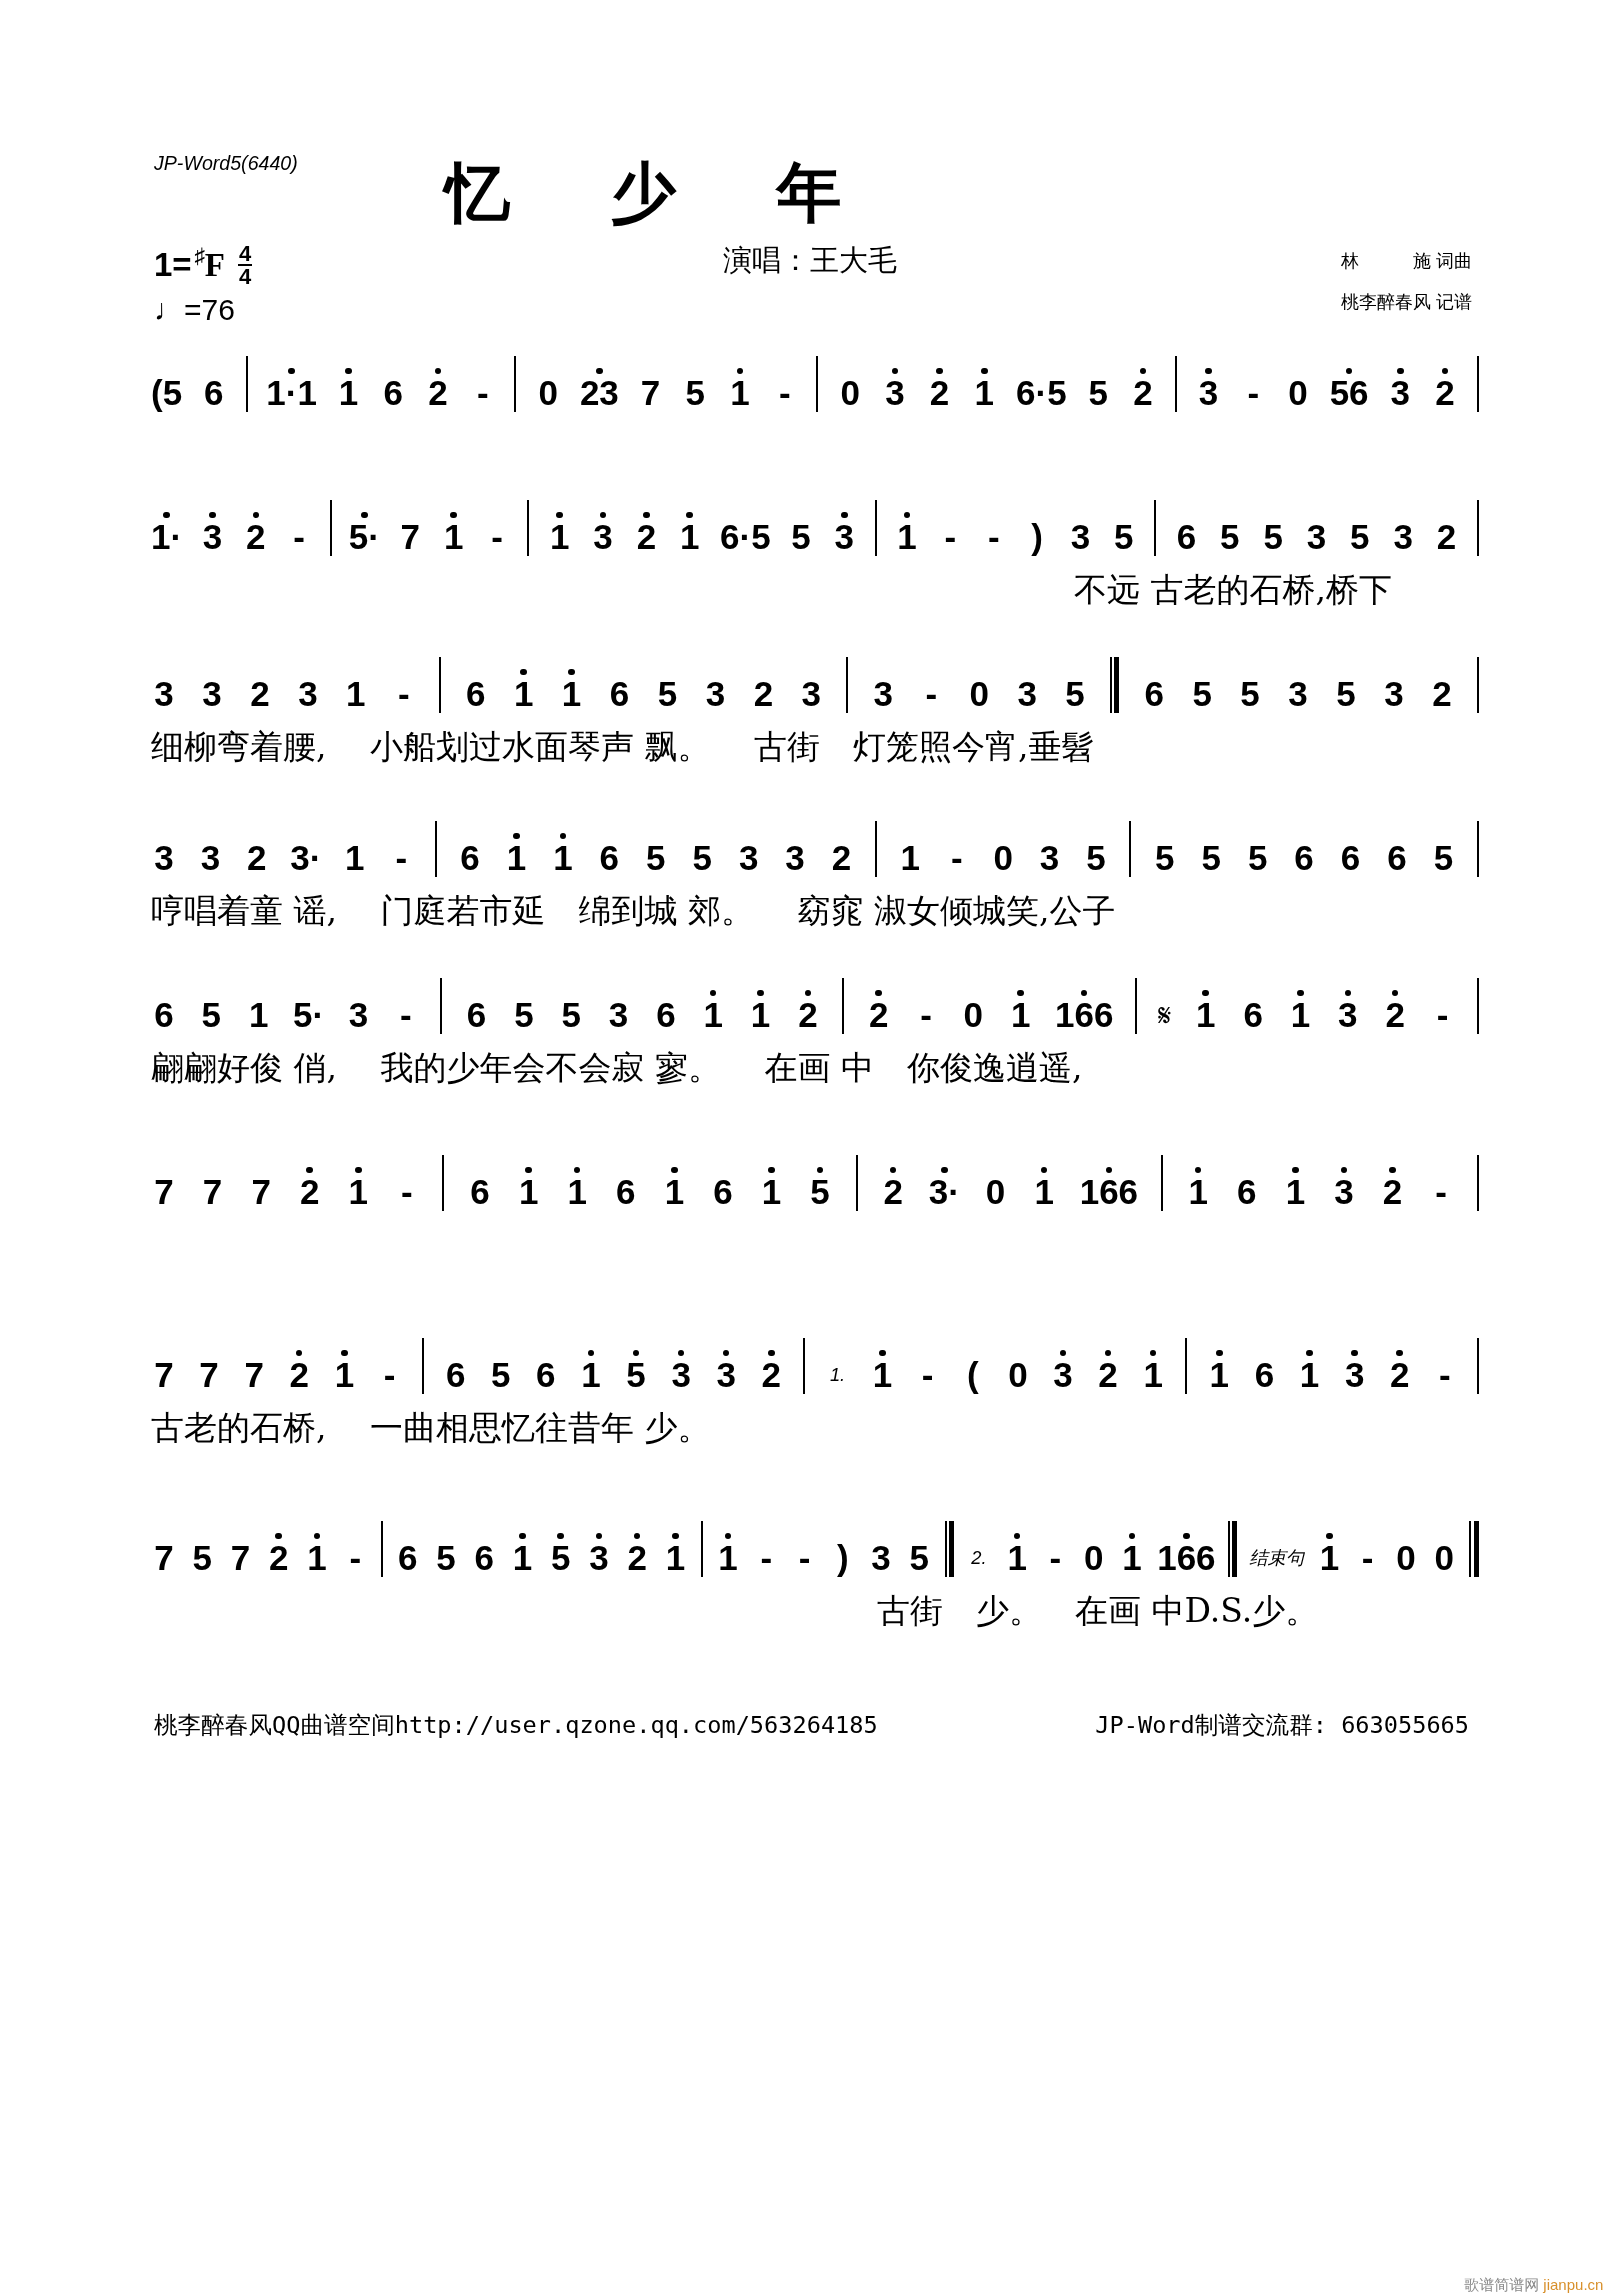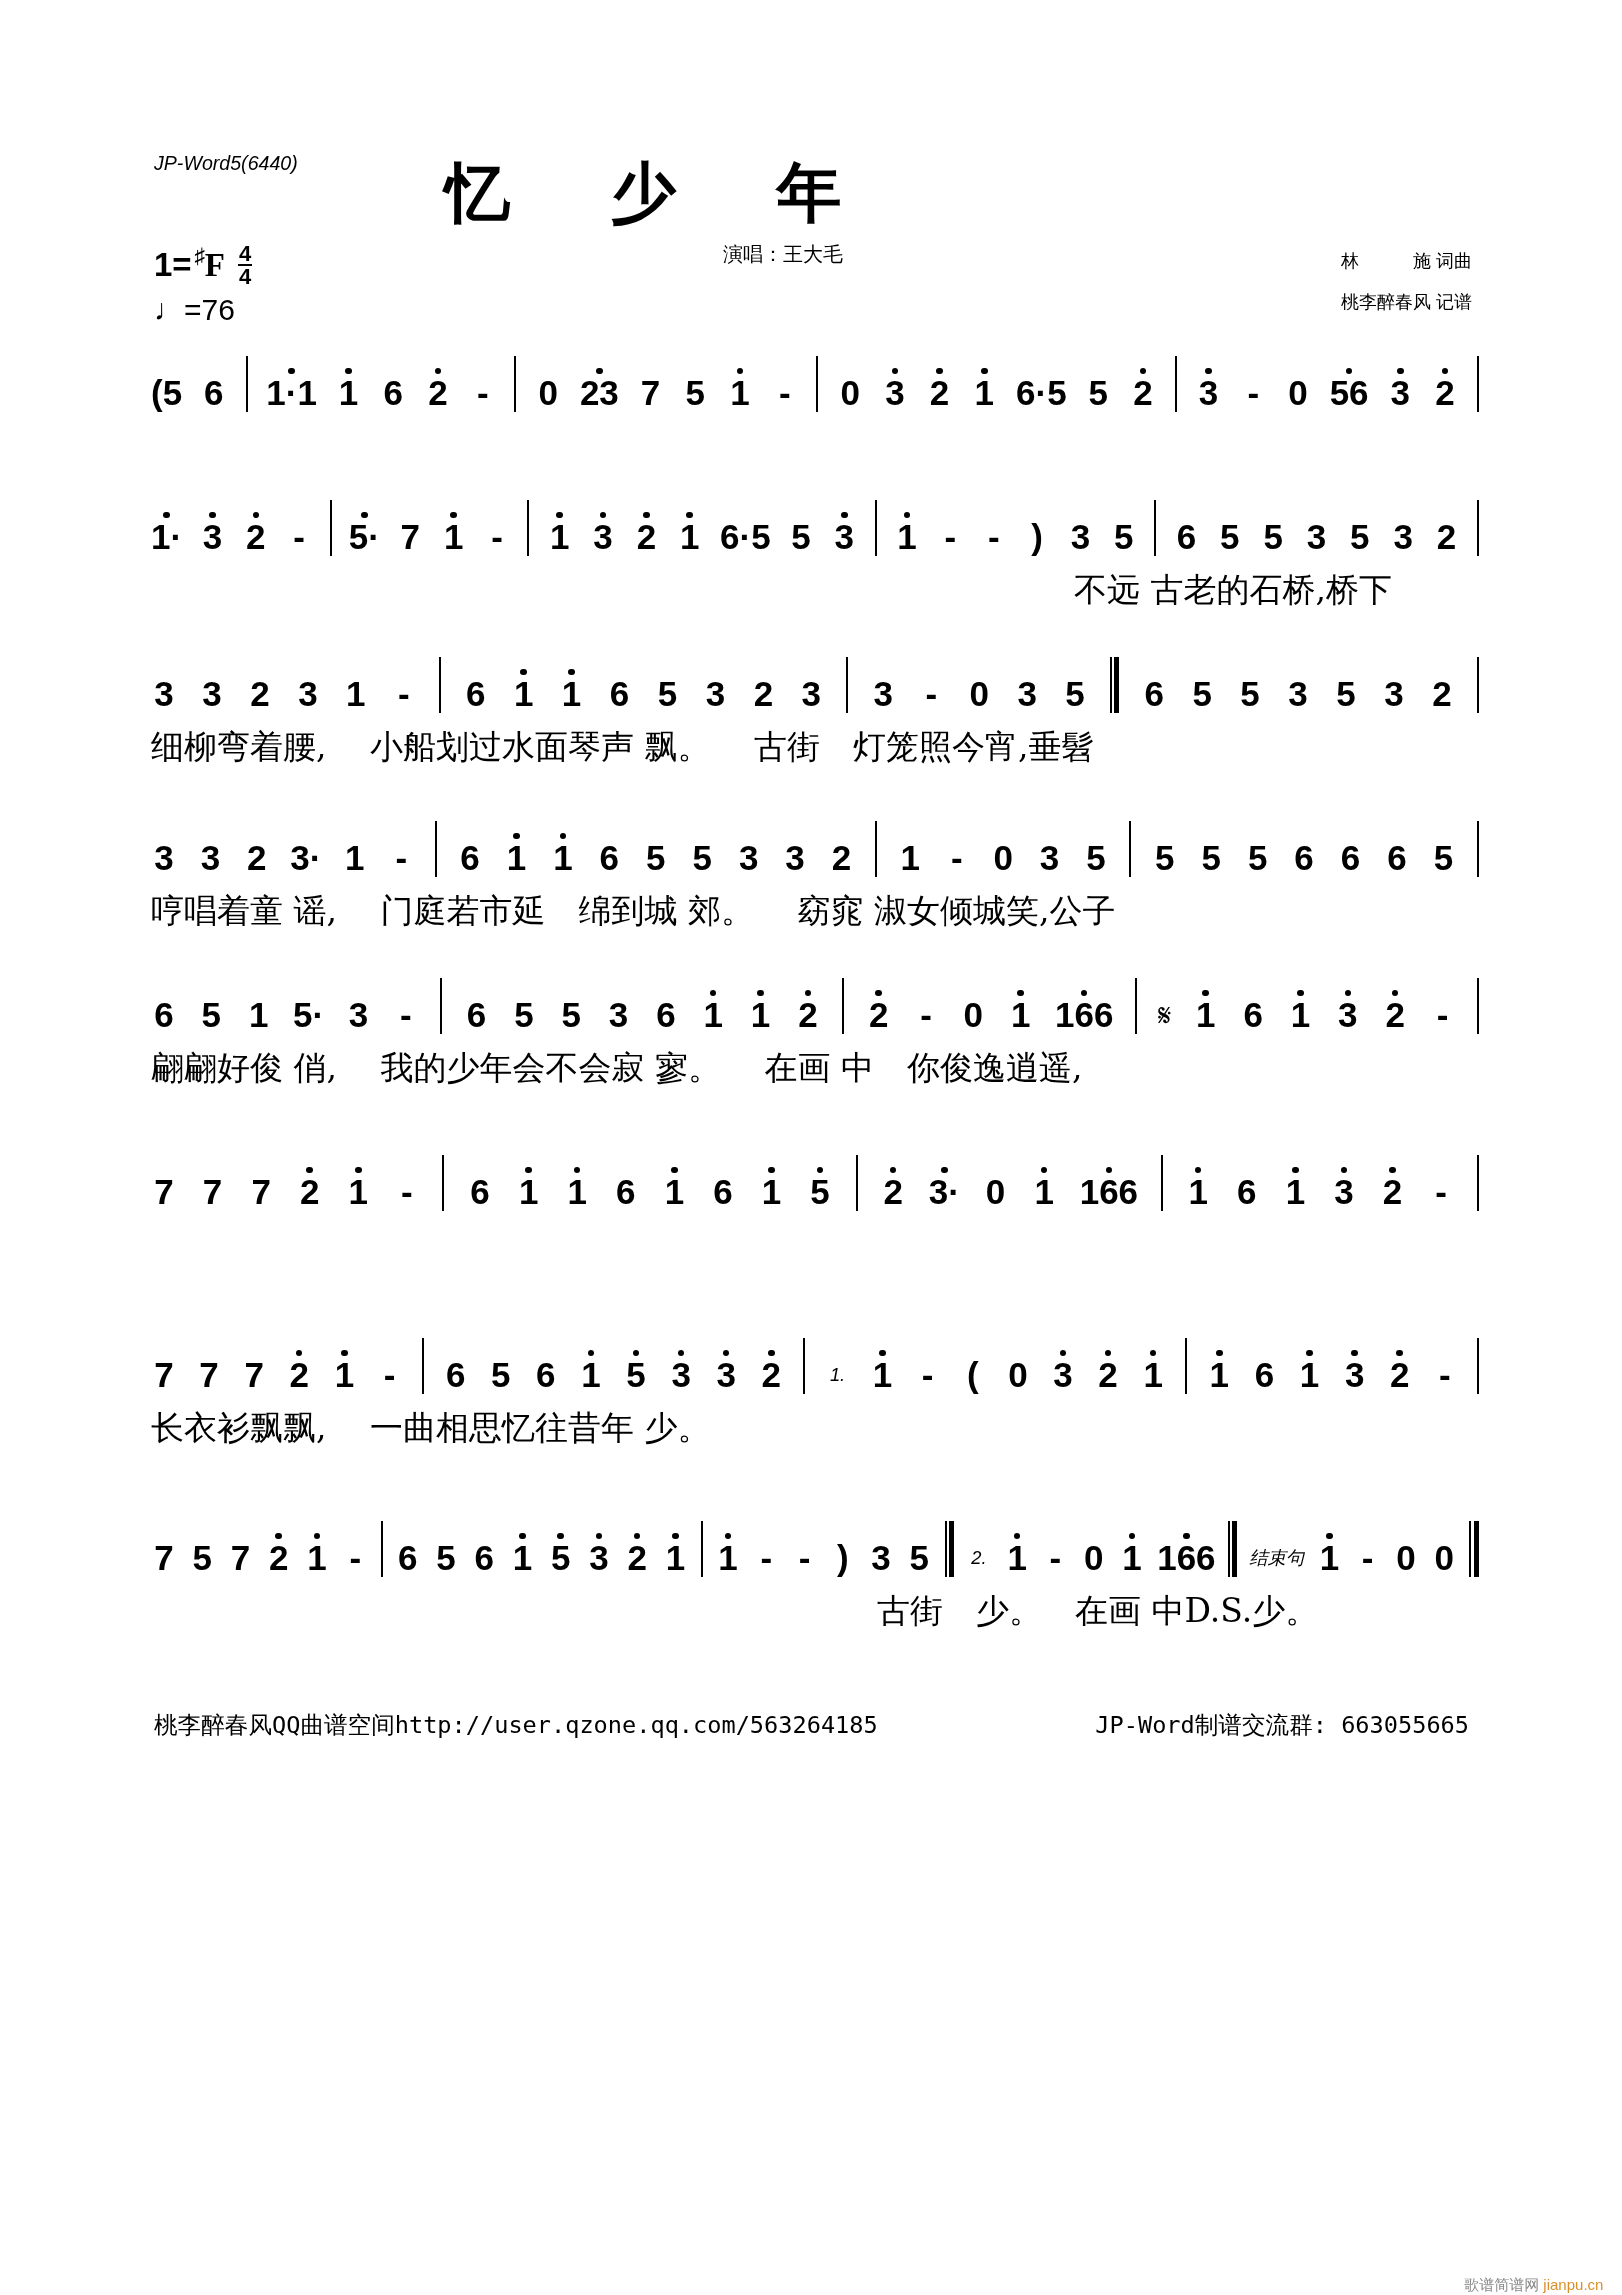--- a/index.html
+++ b/index.html
@@ -6,21 +6,21 @@
   body{width:1623px;height:2295px;position:relative;overflow:hidden;color:#000;font-family:"Liberation Sans","DejaVu Sans",sans-serif;}
   .abs{position:absolute;}
   .version{left:154px;top:152px;font-size:19.6px;font-style:italic;}
   .title{left:0;width:1326px;top:149px;text-align:center;font-size:65px;font-weight:bold;letter-spacing:39px;font-family:"DejaVu Serif",serif;}
   .key{left:154px;top:243px;font-size:33px;font-weight:bold;display:flex;align-items:center;}
   .key .sharp{font-size:21px;vertical-align:super;position:relative;top:-9.2px;margin-left:2.6px;}
   .key .F{font-family:"Liberation Serif",serif;}
   .tsig{display:inline-flex;flex-direction:column;align-items:center;font-size:22px;line-height:21px;margin-left:13px;}
   .tsig .bar{width:14.4px;border-top:2px solid #000;}
   .tempo{left:154px;top:293px;font-size:30px;}
-  .singer{left:723px;top:241px;font-size:20px;}
+  .singer{left:723px;top:241px;font-size:29px;}
   .credits{right:151px;top:241px;font-size:18px;text-align:right;line-height:41px;}
   .system{position:absolute;left:151px;width:1328px;height:131px;}
   .notes{position:absolute;left:0;top:0;width:100%;height:59px;display:flex;align-items:flex-end;justify-content:space-between;}
   .tok{position:relative;display:inline-block;font-weight:bold;font-size:35px;line-height:39px;text-align:center;min-width:26px;}
   .tok.hi::before{content:"";position:absolute;left:50%;top:-5.2px;width:6.5px;height:6.5px;margin-left:-3.3px;border-radius:50%;background:#000;}
   .bar-line{width:2px;height:56px;background:#000;display:inline-block;}
   .rep-end{width:9.2px;height:56px;border-left:2.6px solid #000;border-right:5.9px solid #000;box-sizing:border-box;display:inline-block;}
   .lyrics{position:absolute;left:0;top:71px;width:100%;font-size:33px;font-family:"DejaVu Serif",serif;white-space:pre;}
   .footer-left{left:154px;top:1709px;font-size:23.6px;font-family:"DejaVu Sans Mono",monospace;}
   .footer-right{right:154px;top:1709px;font-size:23.6px;font-family:"DejaVu Sans Mono",monospace;}
@@ -294,21 +294,21 @@
         <span class="tok hi">1</span>
         <span class="bar-line"></span>
         <span class="tok hi">1</span>
         <span class="tok">6</span>
         <span class="tok hi">1</span>
         <span class="tok hi">3</span>
         <span class="tok hi">2</span>
         <span class="tok">-</span>
         <span class="bar-line"></span>
       </div>
-      <div class="lyrics">长衣衫飘飘,　 一曲相思忆往昔年 少。</div>
+      <div class="lyrics">古老的石桥,　 一曲相思忆往昔年 少。</div>
     </div>
     <div class="system" style="top: 1518px;">
       <div class="notes">
         <span class="tok">7</span>
         <span class="tok">5</span>
         <span class="tok">7</span>
         <span class="tok hi">2</span>
         <span class="tok hi">1</span>
         <span class="tok">-</span>
         <span class="bar-line"></span>

